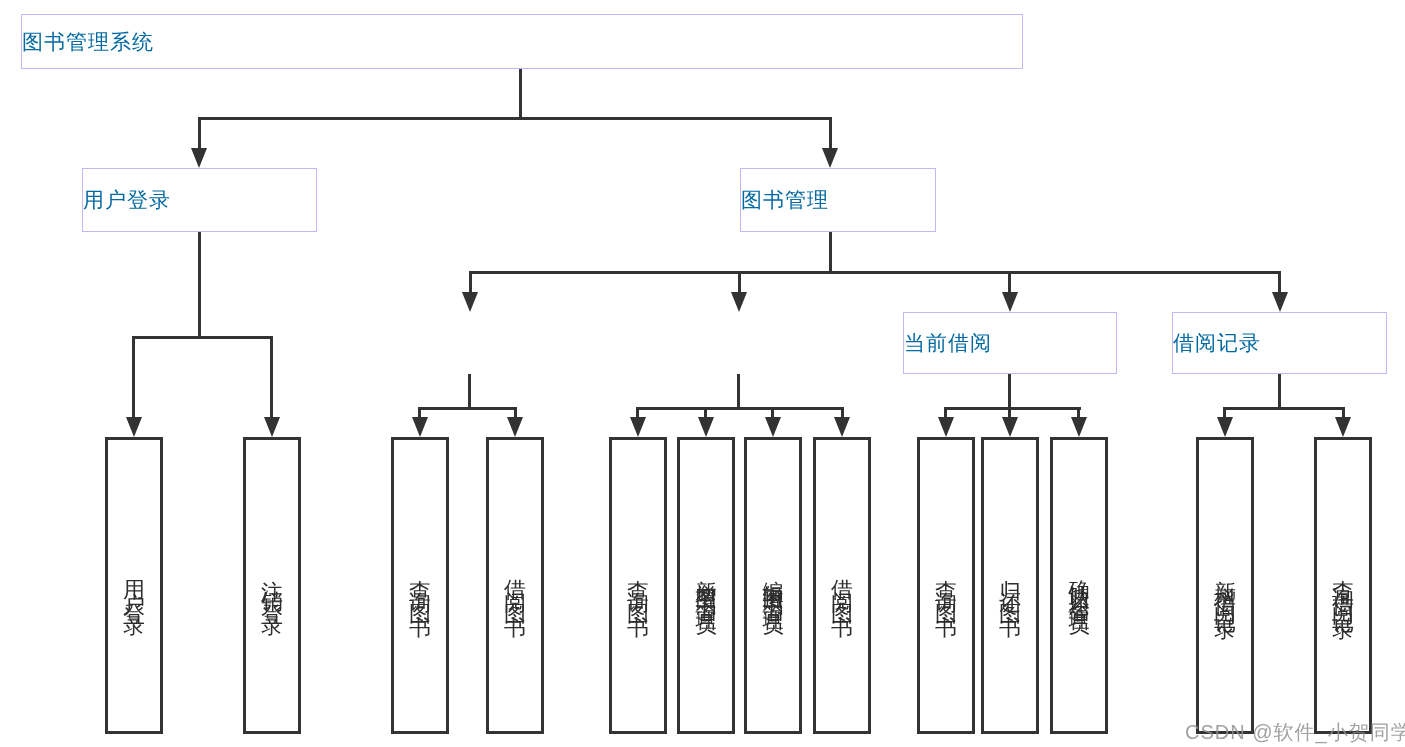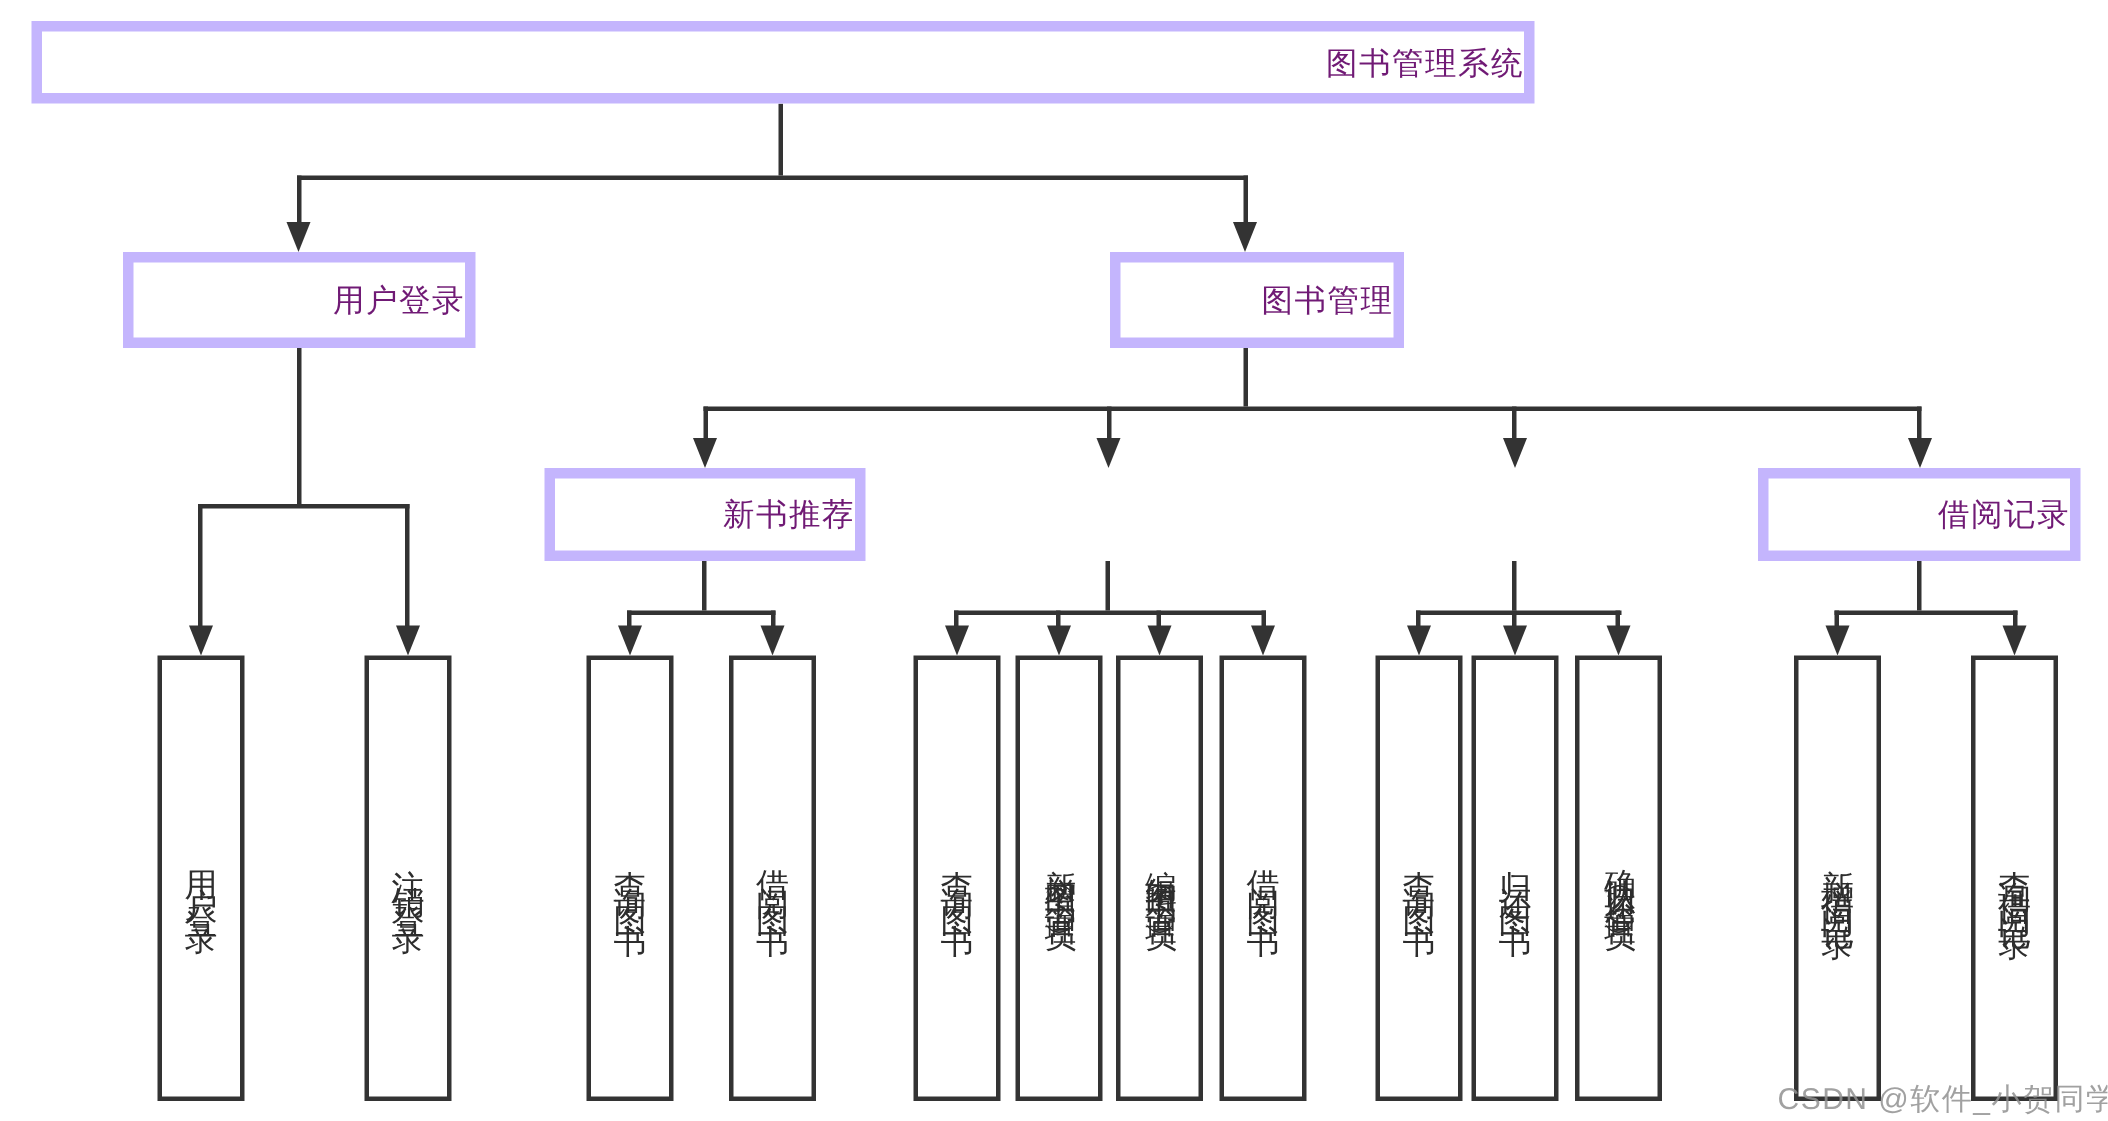--- a/index.html
+++ b/index.html
@@ -11,27 +11,27 @@
     position: relative;
     width: 1405px;
     height: 747px;
     background: #ffffff;
     overflow: hidden;
   }
   
   .hbox {
     position: absolute;
     box-sizing: border-box;
-    border: 7px solid #c4b5fd;
+    border: 1px solid #c4b5fd;
     background: #ffffff;
     display: flex;
     align-items: center;
-    justify-content: flex-end;
+    justify-content: flex-start;
     font-size: 21px;
-    color: #701a75;
+    color: #0369a1;
     letter-spacing: 1px;
     z-index: 2;
   }
   
   .vbox {
     position: absolute;
     box-sizing: border-box;
     border: 3px solid #333333;
     background: #ffffff;
     width: 58px;
@@ -79,25 +79,25 @@
   </div>
 
   <div class="hbox" style="left:82px; top:168px; width:235px; height:64px;">
     <span>用户登录</span>
   </div>
 
   <div class="hbox" style="left:740px; top:168px; width:196px; height:64px;">
     <span>图书管理</span>
   </div>
 
-  <div class="hbox" style="left:363px; top:312px; width:214px; height:62px;">
-    <span>新书推荐</span>
-  </div>
 
 
+  <div class="hbox" style="left:903px; top:312px; width:214px; height:62px;">
+    <span>当前借阅</span>
+  </div>
 
   <div class="hbox" style="left:1172px; top:312px; width:215px; height:62px;">
     <span>借阅记录</span>
   </div>
 
   <div class="vbox" style="left:105px;">用户登录</div>
   <div class="vbox" style="left:243px;">注销登录</div>
 
   <div class="vbox" style="left:391px;">查询图书</div>
   <div class="vbox" style="left:486px;">借阅图书</div>

